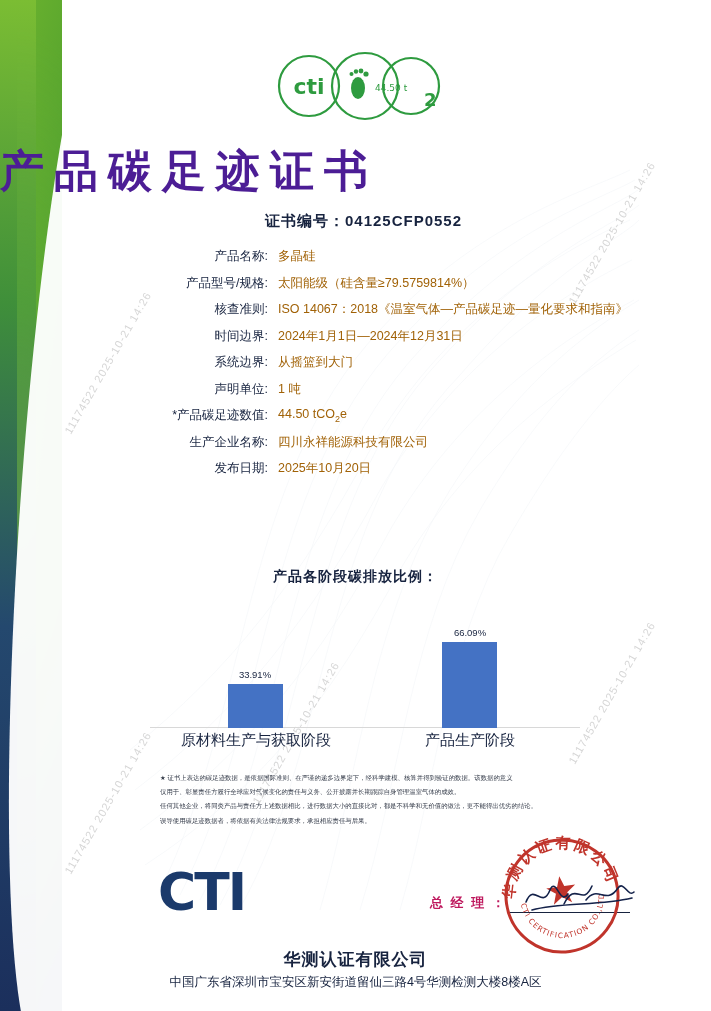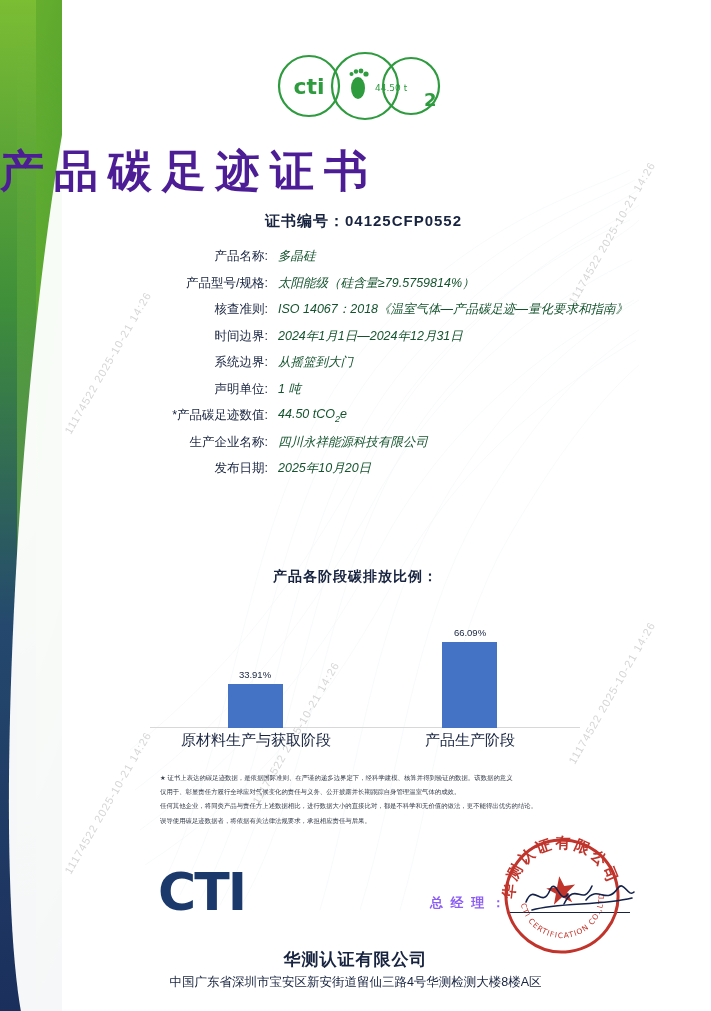--- a/index.html
+++ b/index.html
@@ -79,21 +79,21 @@
   }
 
   
   .fields{position:absolute;left:0;right:0;top:248px;}
   .row{display:flex;align-items:flex-start;margin-bottom:9.5px;font-size:12.5px;}
   .row .lbl{
     width:268px;text-align:right;padding-right:10px;
     font-weight:normal;color:#17233f;white-space:nowrap;
   }
   .row .val{
-    color:#14532d;white-space:nowrap;font-style:italic;
+    color:#a16207;white-space:nowrap;
   }
   sub{font-size:9px;}
 
   
   .chart-title{
     position:absolute;left:0;right:0;top:568px;text-align:center;
     font-size:14px;font-weight:bold;color:#17233f;letter-spacing:1px;
   }
   .chart{
     position:absolute;left:150px;top:600px;width:430px;height:150px;
@@ -120,21 +120,21 @@
   }
   .disclaimer p{margin:0 0 3px 0;}
 
   
   .cti-bottom{
     position:absolute;left:158px;top:862px;
     font-size:52px;font-weight:bold;color:#1b3a6b;letter-spacing:-2px;
     font-family:"DejaVu Sans","Liberation Sans",sans-serif;
   }
   .gm-label{
-    position:absolute;left:430px;top:894px;font-size:13px;font-weight:bold;color:#8b5cf6;
+    position:absolute;left:430px;top:894px;font-size:13px;font-weight:bold;color:#be185d;
     letter-spacing:2px;
   }
   .gm-line{
     position:absolute;left:510px;top:912px;width:120px;height:1px;background:#17233f;
   }
   .stamp{
     position:absolute;left:498px;top:832px;width:128px;height:128px;
   }
   .signature{
     position:absolute;left:520px;top:872px;width:120px;height:46px;

